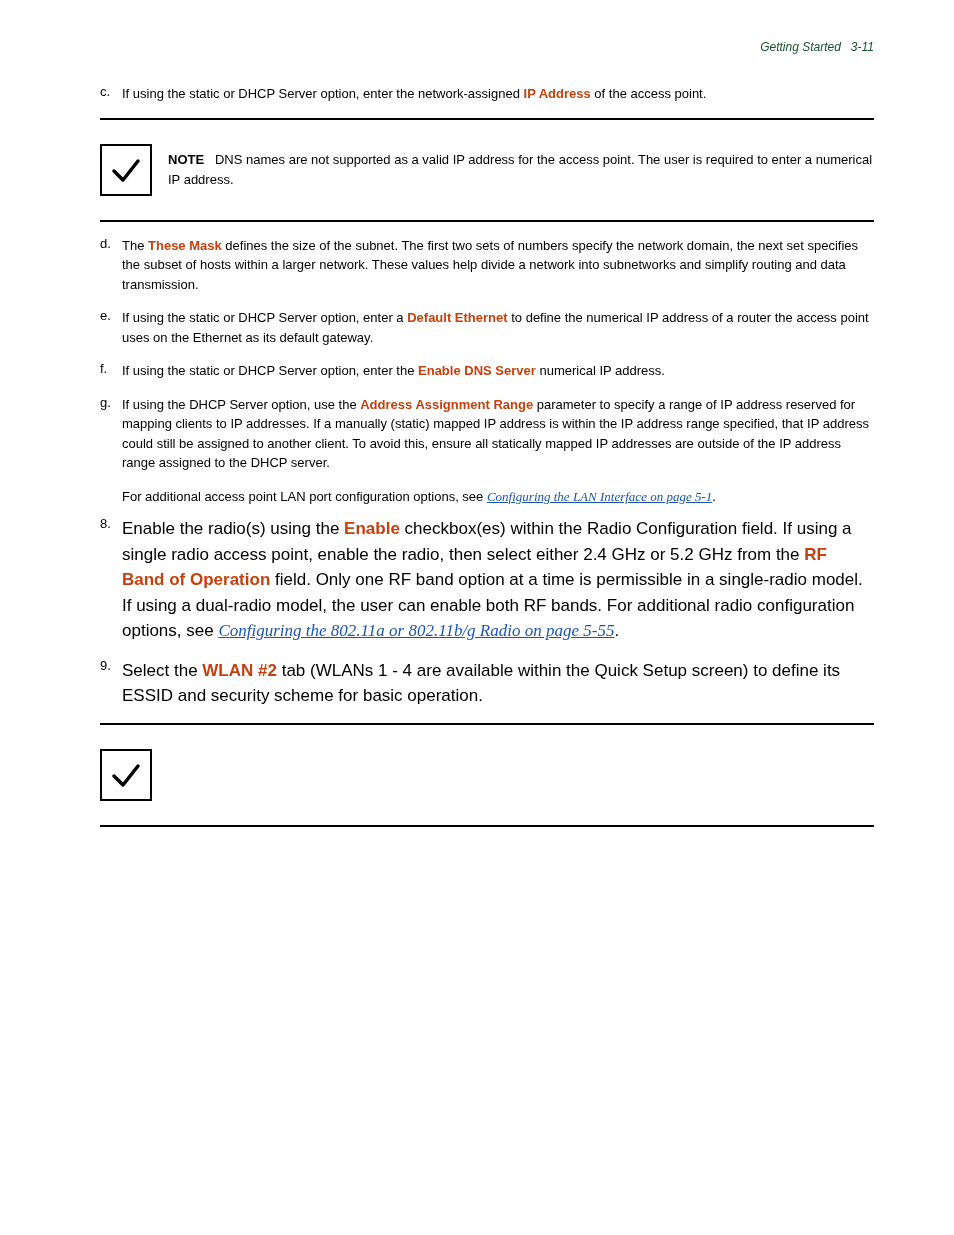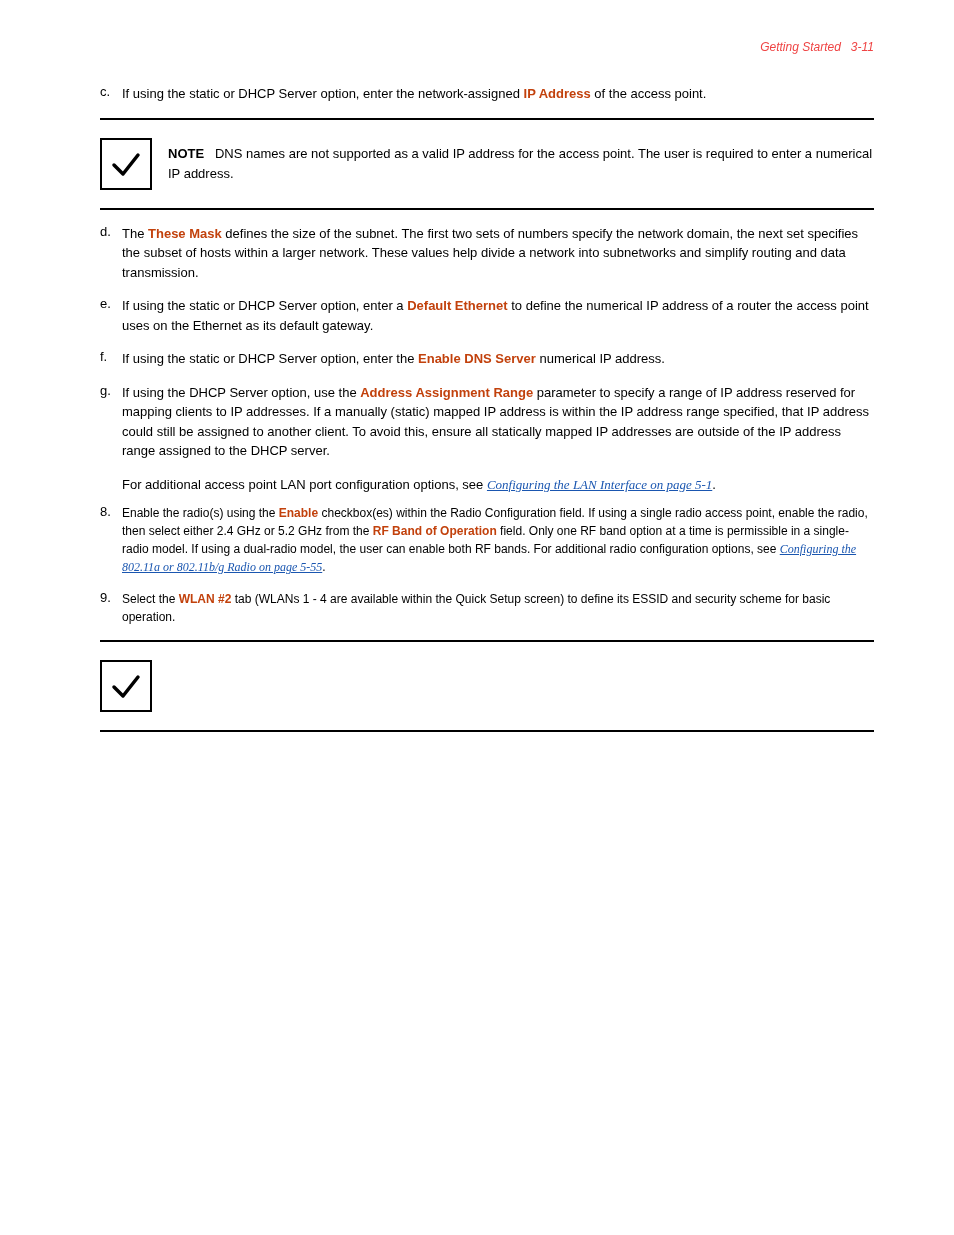--- a/index.html
+++ b/index.html
@@ -19,21 +19,21 @@
       position: relative;
     }
     .page-header {
       display: flex;
       justify-content: flex-end;
       margin-bottom: 30px;
     }
     .page-header-text {
       font-style: italic;
       font-size: 12px;
-      color: #ef4444;
+      color: #14532d;
     }
     .content {
       margin-left: 20px;
     }
     .list-item {
       display: flex;
       margin-bottom: 14px;
     }
     .list-label {
       min-width: 22px;
@@ -54,21 +54,21 @@
       color: #1a56b0;
       font-style: italic;
       text-decoration: underline;
       font-family: Liberation Serif, serif;
     }
     .note-box {
       border-top: 2px solid #000;
       border-bottom: 2px solid #000;
       display: flex;
       align-items: center;
-      padding: 18px 0;
+      padding: 24px 0;
       margin: 14px 0 14px 0;
     }
     .note-icon {
       width: 52px;
       height: 52px;
       border: 2px solid #000;
       display: flex;
       align-items: center;
       justify-content: center;
       margin-right: 16px;
@@ -91,21 +91,21 @@
       display: flex;
       margin-bottom: 14px;
     }
     .numbered-label {
       min-width: 22px;
       font-size: 13px;
       font-weight: normal;
     }
     .numbered-text {
       flex: 1;
-      font-size: 12px;
+      font-size: 17px;
       line-height: 1.5;
     }
     .for-additional {
       margin: 10px 0 10px 22px;
       font-size: 13px;
       line-height: 1.5;
     }
   </style>
 </head>
 <body>

